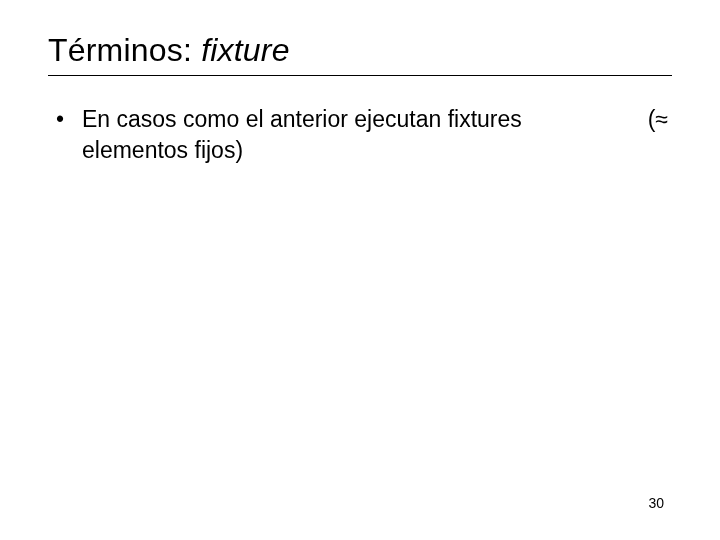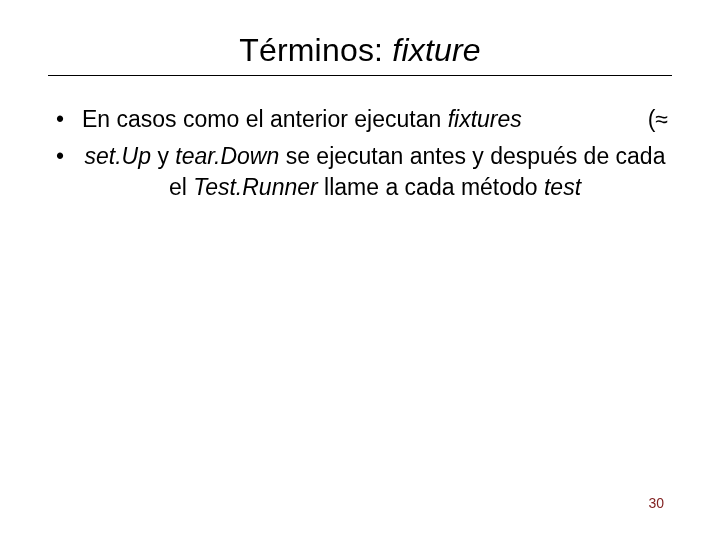--- a/index.html
+++ b/index.html
@@ -10,21 +10,20 @@
     background: #ffffff;
     font-family: Verdana, Geneva, sans-serif;
     color: #000;
   }
   .slide {
     box-sizing: border-box;
     width: 720px;
     height: 535px;
     padding: 32px 48px 20px 48px;
     position: relative;
-    text-align: center;
   }
   .title {
     font-size: 32px;
     font-weight: 400;
     padding-bottom: 6px;
     border-bottom: 1px solid #000;
     margin-bottom: 28px;
     letter-spacing: 0.2px;
   }
   .title .it { font-style: italic; }
@@ -40,61 +39,59 @@
     position: relative;
     padding-left: 26px;
   }
   ul.bullets li::before {
     content: "•";
     position: absolute;
     left: 0;
     top: 0;
     font-size: 23px;
   }
-  .it { font-style: italic; }
+  .it { }
   .approx-wrap {
     display: flex;
     justify-content: space-between;
   }
   .approx {
     padding-left: 24px;
     white-space: nowrap;
   }
   .page-num {
     position: absolute;
     bottom: 24px;
     right: 56px;
     font-size: 14px;
-    color: #7f1d1d;
+    color: #000000;
   }
 </style>
 </head>
 <body>
 
 <div class="slide">
 
   <div class="title">
     <span>Términos: </span><span class="it">fixture</span>
   </div>
 
   <ul class="bullets">
 
     <li>
       <span class="approx-wrap">
         <span>
           <span>En casos como el anterior ejecutan </span><span class="it">fixtures</span>
         </span>
         <span class="approx">(≈</span>
       </span>
+      <span>elementos fijos)</span>
     </li>
 
 
 
 
-    <li>
-      <span class="it">set.Up</span><span> y </span><span class="it">tear.Down</span><span> se ejecutan antes y después de cada el </span><span class="it">Test.Runner</span><span> llame a cada método </span><span class="it">test</span>
-    </li>
 
   </ul>
 
   <div class="page-num">30</div>
 
 </div>
 
 </body></html>

